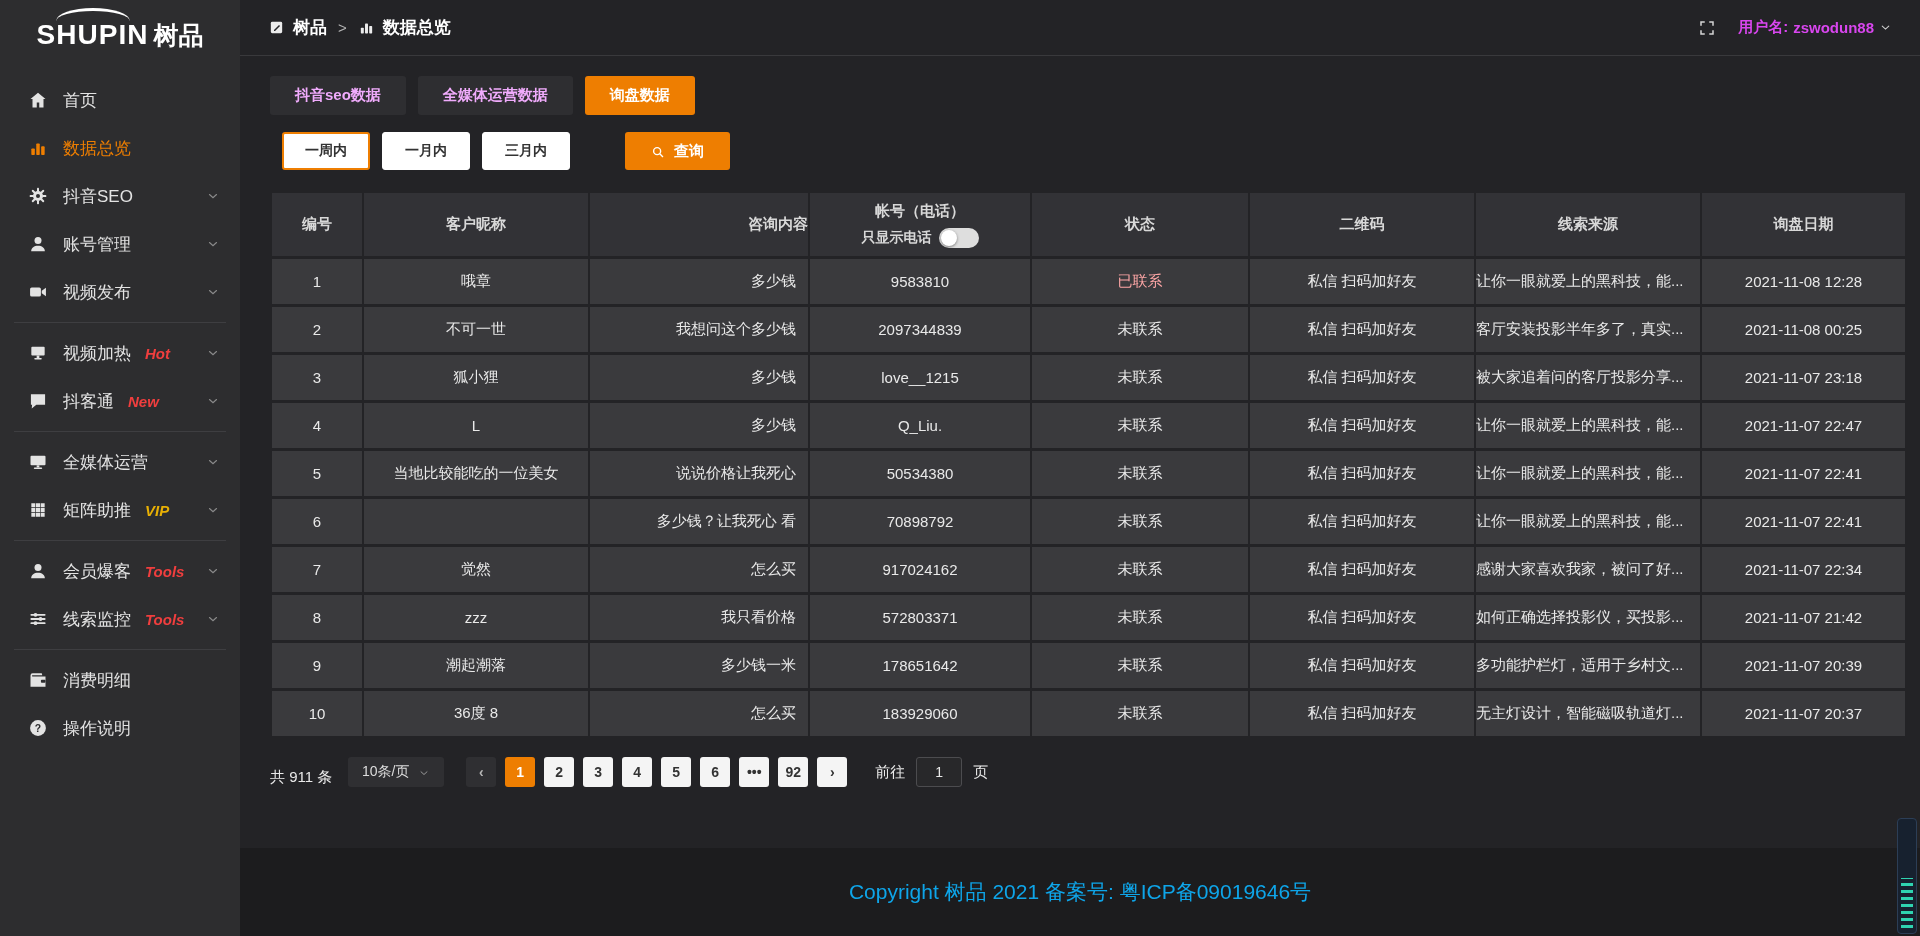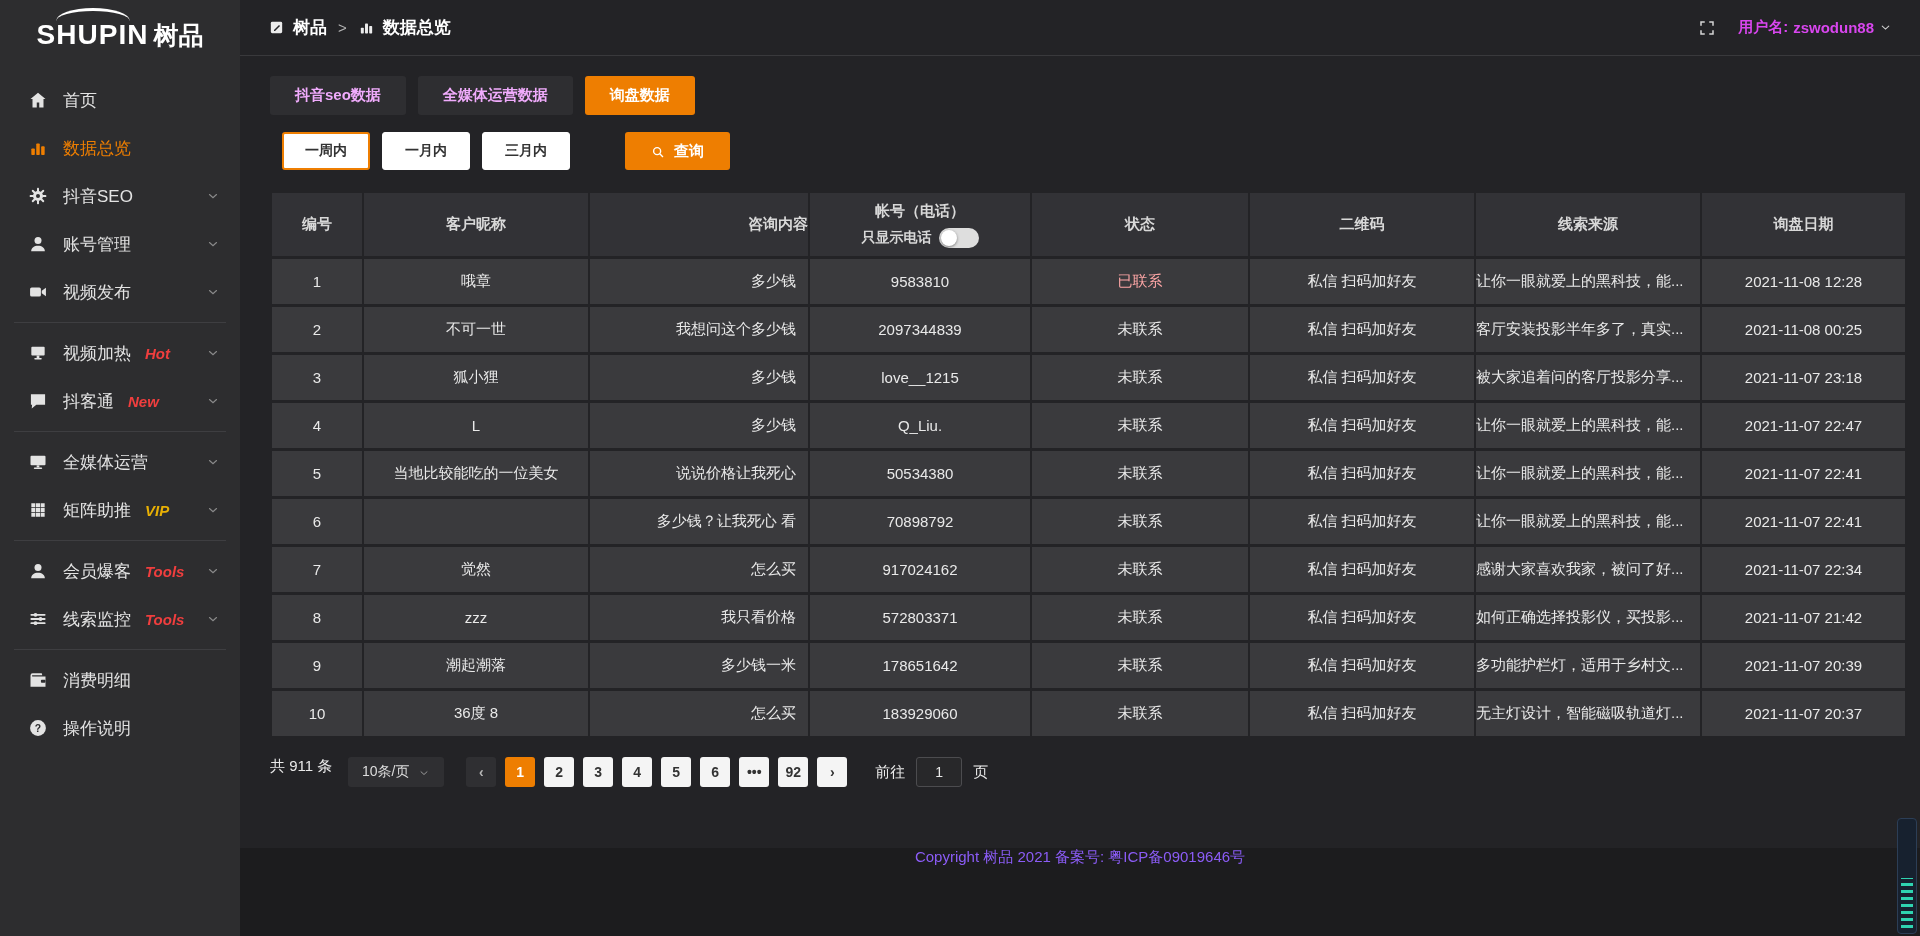--- a/index.html
+++ b/index.html
@@ -76,37 +76,37 @@
   .td-status.contacted{color:#fca5a5}
   .td-qr{color:#e8820e;cursor:pointer}
   .td-source{color:#e8820e;cursor:pointer}
   .acct-head{display:flex;flex-direction:column;align-items:center;gap:7px}
   .toggle-line{display:flex;align-items:center;gap:7px;font-size:14px}
   .toggle{width:40px;height:20px;border-radius:10px;background:#dedede;position:relative;cursor:pointer}
   .toggle::after{content:"";position:absolute;left:2px;top:2px;width:16px;height:16px;
     border-radius:50%;background:#fff;box-shadow:0 1px 3px rgba(0,0,0,.45)}
 
   
-  .pagination{display:flex;align-items:flex-start;margin-top:18px;font-size:14px}
+  .pagination{display:flex;align-items:flex-end;margin-top:18px;font-size:14px}
   .pg-total{font-size:15px;color:#e9e9e9;margin-right:16px}
   .pg-size{width:96px;height:30px;background:#2f2f32;border-radius:3px;display:flex;
     align-items:center;justify-content:center;gap:9px;color:#ddd;cursor:pointer;margin-right:22px}
   .pg-size .chev{width:12px;height:12px;color:#999}
   .pg{min-width:30px;height:30px;margin-left:9px;border-radius:3px;background:#f4f4f4;color:#333;
     font-weight:bold;font-size:14px;display:flex;align-items:center;justify-content:center;
     cursor:pointer;border:none;padding:0 5px;font-family:inherit}
   .pg.active{background:#ee7e01;color:#fff}
   .pg.prev{background:#2f2f32;color:#b5b5b5;margin-left:0}
   .pg-goto{display:flex;align-items:center;gap:11px;margin-left:28px;font-size:15px;color:#e9e9e9}
   .pg-input{width:46px;height:30px;background:#28282a;border:1px solid #4c4c4f;border-radius:3px;
     color:#e9e9e9;text-align:center;font-size:14px;font-family:inherit}
 
   
-  .footer{flex:0 0 88px;background:#1c1c1e;display:flex;align-items:flex-start;justify-content:center;
-    color:#8b5cf6;font-size:15px}
+  .footer{flex:0 0 88px;background:#1c1c1e;display:flex;align-items:center;justify-content:center;
+    color:#0ea5e9;font-size:21px}
 
   
   .floating-widget{position:fixed;right:3px;bottom:2px;width:20px;height:116px;
     background:#17212f;border:1px solid #2c3e56;border-radius:4px}
   .fw-stripes{position:absolute;bottom:5px;left:3px;right:3px;height:50px;
     background:repeating-linear-gradient(to top,#2fd3b0 0 3px,transparent 3px 7px)}
 </style>
 </head>
 <body>
 

